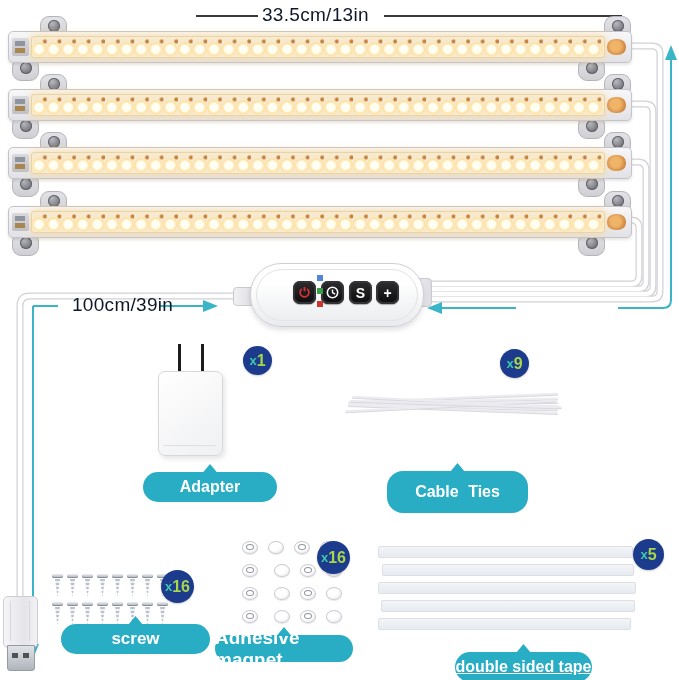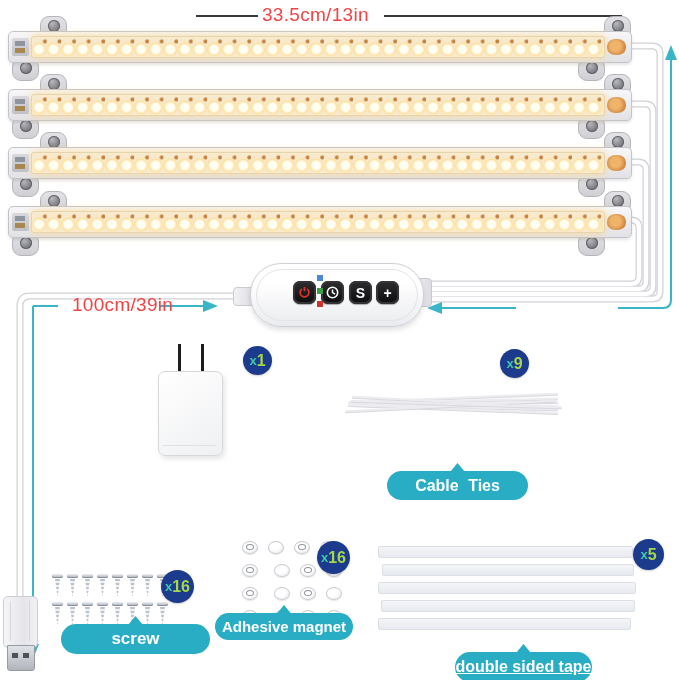--- a/index.html
+++ b/index.html
@@ -35,21 +35,21 @@
          radial-gradient(circle at 13px 22%,#c8813d 0 1.5px,rgba(200,129,61,0) 2.6px);
        background-size:14.6px 100%,14.6px 100%;
        box-shadow:0 0 9px rgba(255,214,140,.9), inset 0 0 4px rgba(255,240,200,.9);}
   .cap-left{position:absolute;left:3px;top:6px;width:17px;height:18px;border-radius:2px;
        background:linear-gradient(180deg,#d9d9de,#bfbfc6);}
   .cap-left::after{content:"";position:absolute;left:3px;top:3px;width:10px;height:5px;
        background:#8e959e;box-shadow:0 7px 0 #a8864f;}
   .cap-right{position:absolute;right:5px;top:7px;width:19px;height:16px;border-radius:45%;
        background:radial-gradient(circle at 45% 45%,#f0b469 0 35%,#cd8440 75%,rgba(205,132,64,0));}
   
-  .dim-text{position:absolute;z-index:4;color:#ef4444;font-size:19px;letter-spacing:.3px;}
+  .dim-text{position:absolute;z-index:4;color:#0f172a;font-size:19px;letter-spacing:.3px;}
   #dim-top{left:262px;top:4px;}
   #dim-left{left:72px;top:294px;}
   #dim-right{left:520px;top:297px;}
   
   #controller{position:absolute;left:250px;top:263px;width:172px;height:62px;z-index:3;
        border-radius:31px;border:1px solid #cfcfd5;
        background:linear-gradient(180deg,#ffffff 30%,#e9ebee);
        box-shadow:0 3px 5px rgba(0,0,0,.12);}
   #controller .inner{position:absolute;inset:5px;border-radius:26px;border:1px solid #e3e3e8;}
   .stem{position:absolute;z-index:2;background:linear-gradient(90deg,#f2f2f5,#dcdce2);
@@ -142,23 +142,23 @@
   #badge-magnets{left:317px;top:541px;width:33px;height:33px;}
   #badge-tape{left:633px;top:539px;width:31px;height:31px;}
   
   .callout{position:absolute;z-index:4;background:#28adc4;border-radius:16px;
        display:flex;align-items:center;justify-content:center;
        color:#fff;font-weight:bold;}
   .callout .ptr{position:absolute;top:-8px;left:50%;transform:translateX(-50%);
        width:15px;height:9px;background:#28adc4;
        clip-path:polygon(50% 0,0 100%,100% 100%);}
   #lbl-adapter{left:143px;top:472px;width:134px;height:30px;font-size:16px;}
-  #lbl-ties{left:387px;top:471px;width:141px;height:29px;font-size:16px;word-spacing:5px;}
+  #lbl-ties{left:387px;top:471px;width:141px;height:42px;font-size:16px;word-spacing:5px;}
   #lbl-screw{left:61px;top:624px;width:149px;height:30px;font-size:17px;}
-  #lbl-magnet{left:215px;top:613px;width:138px;height:27px;font-size:15px;}
+  #lbl-magnet{left:215px;top:635px;width:138px;height:27px;font-size:19px;}
   #lbl-tape{left:455px;top:652px;width:137px;height:30px;font-size:16px;text-decoration:underline;}
 </style>
 </head>
 <body>
 
 <div id="stage">
 
   <svg id="wires" width="679" height="680" viewBox="0 0 679 680">
 
     <g stroke="#d2d2d7" stroke-width="7" fill="none">
@@ -401,20 +401,24 @@
   </div>
   <div class="badge" id="badge-magnets">
     <span class="bx">x</span>
       <span class="bn">16</span>
   </div>
   <div class="badge" id="badge-tape">
     <span class="bx">x</span>
       <span class="bn">5</span>
   </div>
 
+  <div class="callout" id="lbl-adapter">
+    <div class="ptr"></div>
+    <span>Adapter</span>
+  </div>
   <div class="callout" id="lbl-ties">
     <div class="ptr"></div>
     <span>Cable Ties</span>
   </div>
   <div class="callout" id="lbl-screw">
     <div class="ptr"></div>
     <span>screw</span>
   </div>
   <div class="callout" id="lbl-magnet">
     <div class="ptr"></div>

